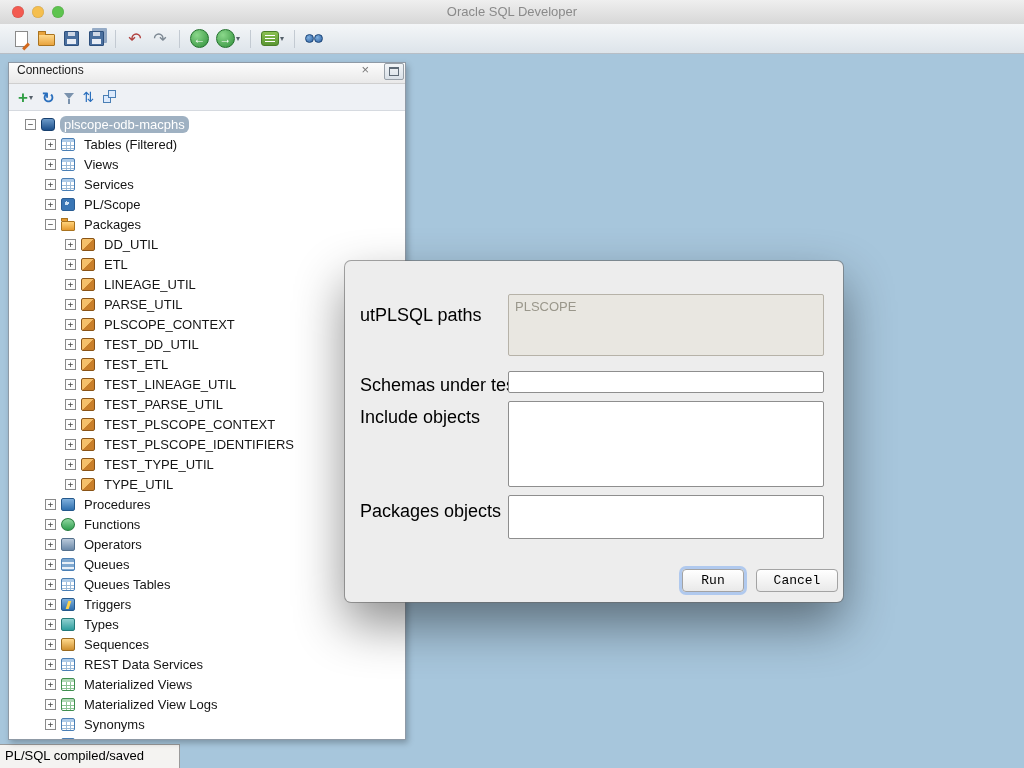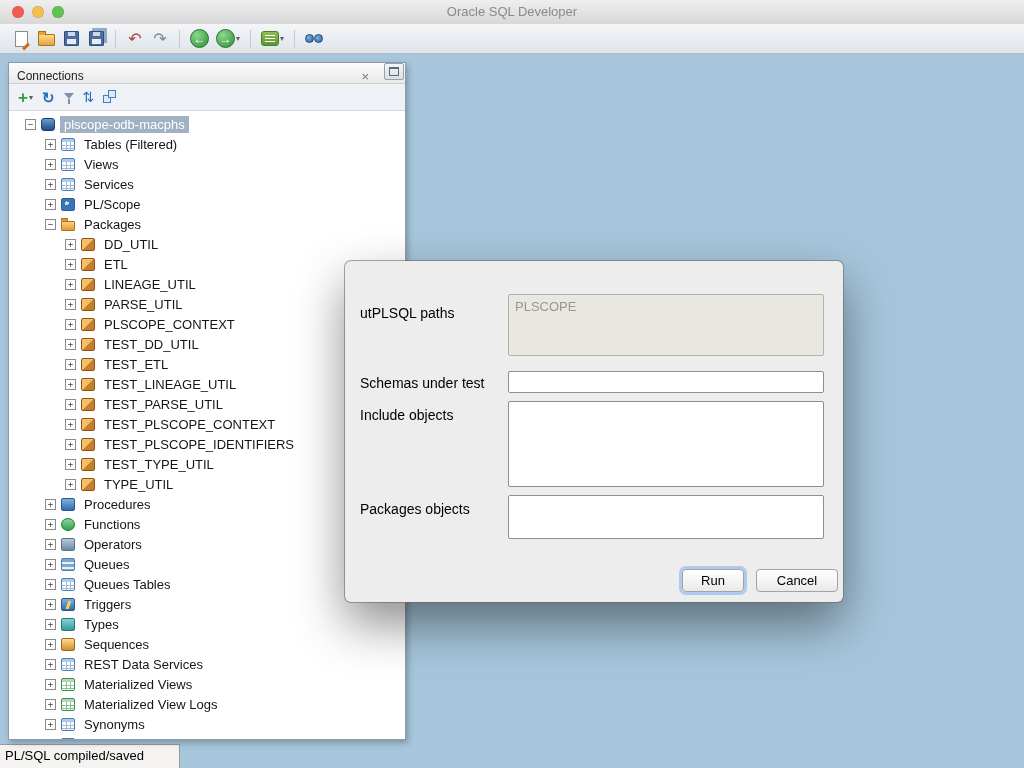--- a/index.html
+++ b/index.html
@@ -42,21 +42,21 @@
     background:repeating-linear-gradient(to bottom,#fff 0 1px,transparent 1px 3px)}
   .binoculars{position:relative;width:20px;height:14px}
   .binoculars::before,.binoculars::after{content:"";position:absolute;top:2px;width:9px;height:9px;border-radius:50%;
     background:radial-gradient(circle at 35% 35%,#7fb0e0,#2a5d9e);border:1px solid #1c4679;box-sizing:border-box}
   .binoculars::before{left:0}.binoculars::after{left:9px}
   
   .panel{position:absolute;left:8px;top:62px;width:398px;height:678px;box-sizing:border-box;
     background:#fff;border:1px solid #8f9aa6;box-shadow:2px 3px 6px rgba(0,0,0,.25);
     display:flex;flex-direction:column;z-index:10}
   .panel-header{height:20px;flex:0 0 auto;background:linear-gradient(#fcfcfc,#e9e9e9);
-    border-bottom:1px solid #cfcfcf;display:flex;align-items:flex-end;padding:0 36px 0 8px;
+    border-bottom:1px solid #cfcfcf;display:flex;align-items:flex-start;padding:0 36px 0 8px;
     font-size:12px;color:#222}
   .panel-close{margin-left:auto;color:#777;font-size:13px;line-height:1;cursor:default}
   .float-btn{position:absolute;left:384px;top:63px;width:18px;height:15px;z-index:12;
     background:linear-gradient(#f2f5f8,#d9e0e7);border:1px solid #98a0a8;border-radius:2px;
     display:flex;align-items:center;justify-content:center}
   .float-btn span{width:8px;height:6px;border:1px solid #5e6a76;border-top-width:2px;display:block}
   .panel-toolbar{height:26px;flex:0 0 auto;background:#eef1f5;border-bottom:1px solid #d6dae0;
     display:flex;align-items:center;gap:9px;padding:0 9px}
   .pti{display:inline-flex;align-items:center;justify-content:center;height:20px;cursor:default}
   .glyph-add{font-size:17px;font-weight:bold;color:#2f9e44;line-height:1}
@@ -69,21 +69,21 @@
   .layers-icon::before,.layers-icon::after{content:"";position:absolute;width:8px;height:8px;
     border:1px solid #4a7fb5;background:#dceafc;box-sizing:border-box}
   .layers-icon::before{left:0;top:5px}.layers-icon::after{left:5px;top:0}
   
   .tree{flex:1;overflow:hidden;padding-top:3px;background:#fff}
   .tree-row{display:flex;align-items:center;height:20px;white-space:nowrap;font-size:13px;color:#151515}
   .expander{width:9px;height:9px;flex:0 0 auto;border:1px solid #8a8a8a;background:#fdfdfd;
     display:inline-flex;align-items:center;justify-content:center;
     font:9px/9px "DejaVu Sans Mono",monospace;color:#444;box-sizing:content-box}
   .ti{width:14px;height:13px;margin:0 5px 0 5px;flex:0 0 auto;border-radius:2px;box-sizing:border-box;position:relative}
-  .tree-label{padding:1px 4px;border-radius:0}
+  .tree-label{padding:1px 4px;border-radius:6px}
   .tree-row.selected .tree-label{background:#9fb1c2;color:#fff}
   
   .ti-connection{background:linear-gradient(#6d9bc9,#1d4f8a);border:1px solid #173f6e;border-radius:3px}
   .ti-table,.ti-view,.ti-index,.ti-rest,.ti-synonym,.ti-public-synonym,.ti-queue-table{
     background-color:#fff;border:1px solid #4a7fb5;
     background-image:linear-gradient(#aecbe8 0 3px,transparent 3px),
       linear-gradient(to right,transparent 4px,#9dbcd9 4px 5px,transparent 5px 8px,#9dbcd9 8px 9px,transparent 9px),
       linear-gradient(to bottom,transparent 6px,#9dbcd9 6px 7px,transparent 7px 9px,#9dbcd9 9px 10px,transparent 10px)}
   .ti-mview,.ti-mviewlog{
     background-color:#fff;border:1px solid #3f8f4f;
@@ -106,33 +106,33 @@
   
   .dialog{position:absolute;left:345px;top:261px;width:498px;height:341px;z-index:50;
     background:#ededed;border-radius:6px;
     box-shadow:0 0 0 1px rgba(105,105,105,.6),0 22px 50px rgba(0,0,0,.45)}
   .dialog-title{height:22px;border-radius:6px 6px 0 0;background:linear-gradient(#ececec,#d5d5d5);
     border-bottom:1px solid #bdbdbd;position:relative;text-align:center;line-height:22px;
     font-size:13px;color:#333}
   .dialog-lights{position:absolute;left:9px;top:5px;display:flex;gap:7px}
   .dlight{width:12px;height:12px;border-radius:50%;box-shadow:inset 0 0 1px rgba(0,0,0,.35)}
   .dialog-body{position:relative;height:318px}
-  .dlg-label{position:absolute;left:15px;font-size:14px;color:#000}
+  .dlg-label{position:absolute;left:15px;font-size:18px;color:#000}
   #lbl-utplsql{top:44px}
   #lbl-schemas{top:114px}
   #lbl-include{top:146px}
   #lbl-exclude{top:240px}
   .dlg-field{position:absolute;left:163px;width:316px;box-sizing:border-box;
     font-family:"Liberation Sans",sans-serif;font-size:13px}
   #fld-utplsql{top:33px;height:62px;background:#e9e7e1;border:1px solid #b6b2a8;color:#9a978b;resize:none;padding:4px 6px;border-radius:2px}
   #fld-schemas{top:110px;height:22px;background:#fff;border:1px solid #8e8e8e;padding:2px 4px;border-radius:2px}
   #fld-include{top:140px;height:86px;background:#fff;border:1px solid #8e8e8e;resize:none;padding:4px 6px;border-radius:2px}
   #fld-exclude{top:234px;height:44px;background:#fff;border:1px solid #8e8e8e;resize:none;padding:4px 6px;border-radius:2px}
   .dlg-btn{position:absolute;top:308px;height:23px;border:1px solid #a3a3a3;border-radius:4px;
-    background:linear-gradient(#ffffff,#e9e9e9);font-size:13px;font-family:Liberation Sans, sans-serif;
+    background:linear-gradient(#ffffff,#e9e9e9);font-size:13px;font-family:Liberation Mono, monospace;
     color:#000;padding:0 10px;cursor:default}
   #btn-run{left:337px;width:62px;box-shadow:0 0 0 3px rgba(115,165,240,.5)}
   #btn-cancel{left:411px;width:82px}
   
   .statusbar{position:absolute;left:0;top:744px;width:180px;height:24px;box-sizing:border-box;
     background:#f4f3f1;border-top:1px solid #9a9a9a;border-right:1px solid #9a9a9a;
     font-size:13px;line-height:22px;padding-left:5px;color:#000;z-index:6}
 </style>
 </head>
 <body>

